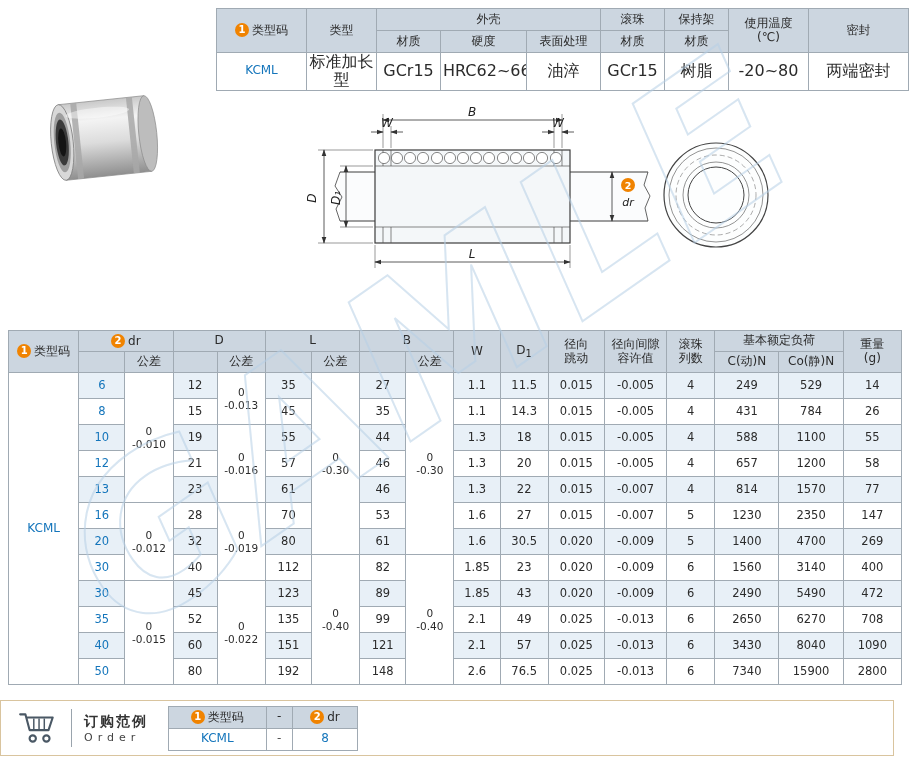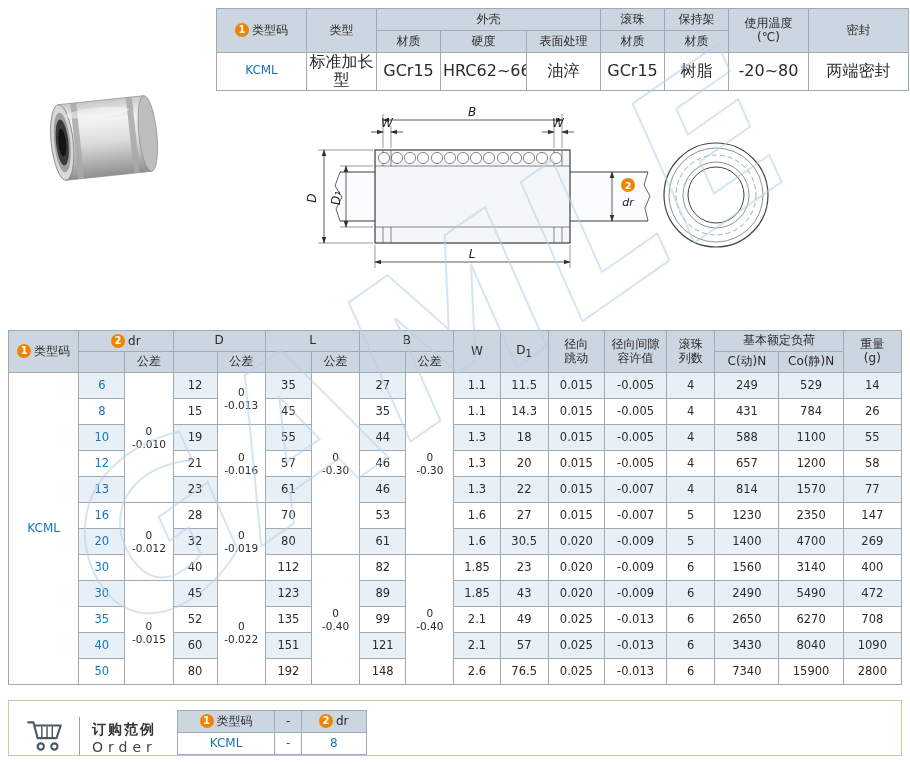--- a/index.html
+++ b/index.html
@@ -31,27 +31,27 @@
   .main-table thead tr{height:21px}
   .main-table tbody tr{height:26px}
   .main-table td{font-size:11.5px;background:#fff}
   .main-table tr.alt td{background:#e8f0f7}
   .main-table td.tol{font-size:10.5px;background:#fff !important}
   td.code{color:#1475bb !important;background:#fff !important;font-size:12px}
   td.size{color:#1475bb}
   td.dash{color:#555}
 
   
-  .order-box{position:absolute;left:8px;top:700px;width:894px;height:56px;
-    border:1px solid #d9c49e;display:flex;align-items:flex-end;padding-left:16px;background:#fff}
+  .order-box{position:absolute;left:0;top:700px;width:894px;height:56px;
+    border:1px solid #d9c49e;display:flex;align-items:center;padding-left:16px;background:#fff}
   .cart{width:42px;height:38px;flex:0 0 auto}
   .vdiv{width:1px;height:38px;background:#9aa4ad;margin:0 12px;flex:0 0 auto}
   .order-labels{display:flex;flex-direction:column;justify-content:center}
   .order-title{font-size:14px;font-weight:bold;color:#333;letter-spacing:2px}
-  .order-sub{font-size:14px;color:#444;letter-spacing:5px;margin-top:0}
+  .order-sub{font-size:11px;color:#444;letter-spacing:5px;margin-top:0}
   .order-table{width:190px;margin-left:20px}
   .order-table tr{height:22px}
   .order-table td{font-size:12px;background:#fff}
 
   
   .watermark{position:absolute;left:0;top:0;pointer-events:none;z-index:40}
 </style>
 </head>
 <body>
 

